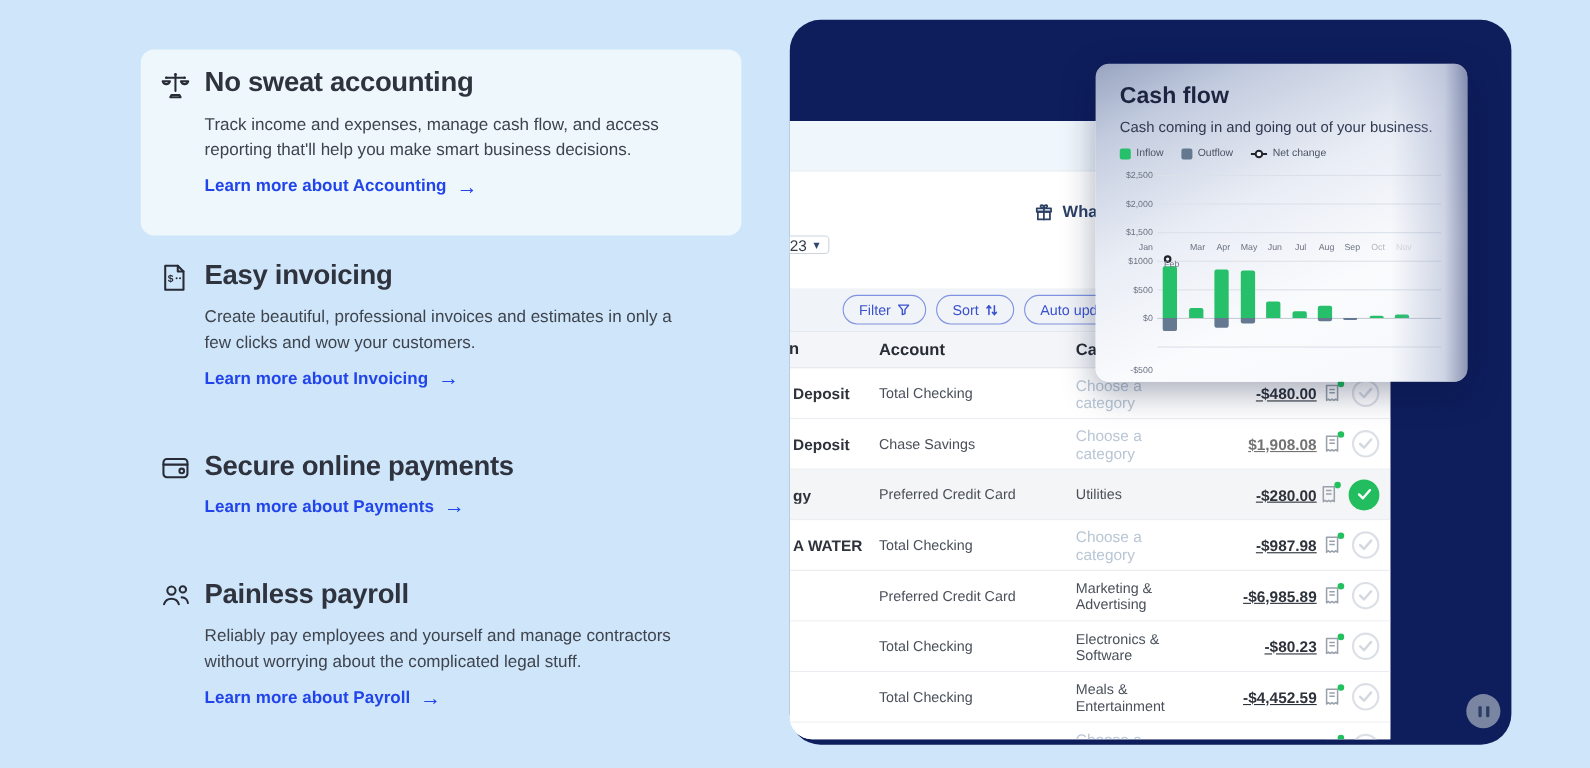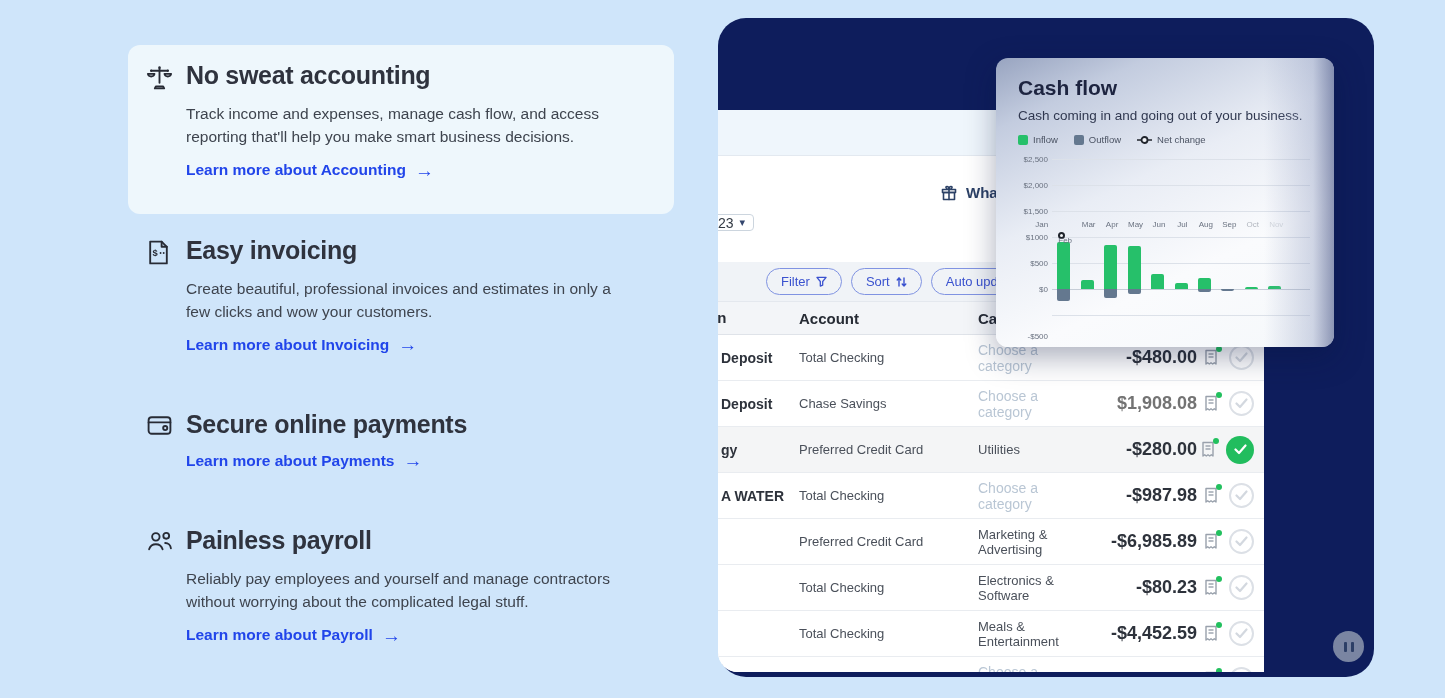--- a/index.html
+++ b/index.html
@@ -47,21 +47,21 @@
   .col-desc { width:81px; flex:0 0 81px; position:relative; overflow:visible; }
   .col-account { width:179px; flex:0 0 179px; }
   .col-cat { width:117px; flex:0 0 117px; }
   .col-amount { width:102px; flex:0 0 102px; text-align:right; }
   .col-icons { flex:1; display:flex; align-items:center; justify-content:flex-end; gap:9px; padding-right:10px; }
   .hdr-desc-inner { position:absolute; left:-74px; top:-9px; white-space:nowrap; }
   .t-row { height:46px; display:flex; align-items:center; background:#fff; border-bottom:1px solid #e9ecf0; font-size:13px; color:#4a505a; }
   .t-row.hl { background:#f4f5f6; }
   .cell-desc { font-size:14px; font-weight:bold; color:#2d323b; padding-left:3px; white-space:nowrap; overflow:hidden; }
   .cell-placeholder { color:#b9c6d4; font-size:14px; }
-  .cell-amount { font-size:18px; font-weight:bold; color:#2d323b; }
+  .cell-amount { font-size:14px; font-weight:bold; color:#2d323b;text-decoration:underline; }
   .cell-amount.pos { color:#737373; }
   .receipt-wrap { position:relative; width:16px; height:17px; }
   .receipt-dot { position:absolute; right:-2px; top:-3px; width:6px; height:6px; border-radius:50%; background:#22c05e; }
   .chk { width:25px; height:25px; border-radius:50%; border:2px solid #dce0e6; display:flex; align-items:center; justify-content:center; background:#fff; cursor:pointer; flex:0 0 auto; }
   .chk svg { stroke:#d3d8df; }
   .chk.on { width:28px; height:28px; border:none; background:#21bd5e; }
   .chk.on svg { stroke:#ffffff; }
   
   .cash-card {
     position:absolute; left:996px; top:58px; width:338px; height:289px; border-radius:12px;

